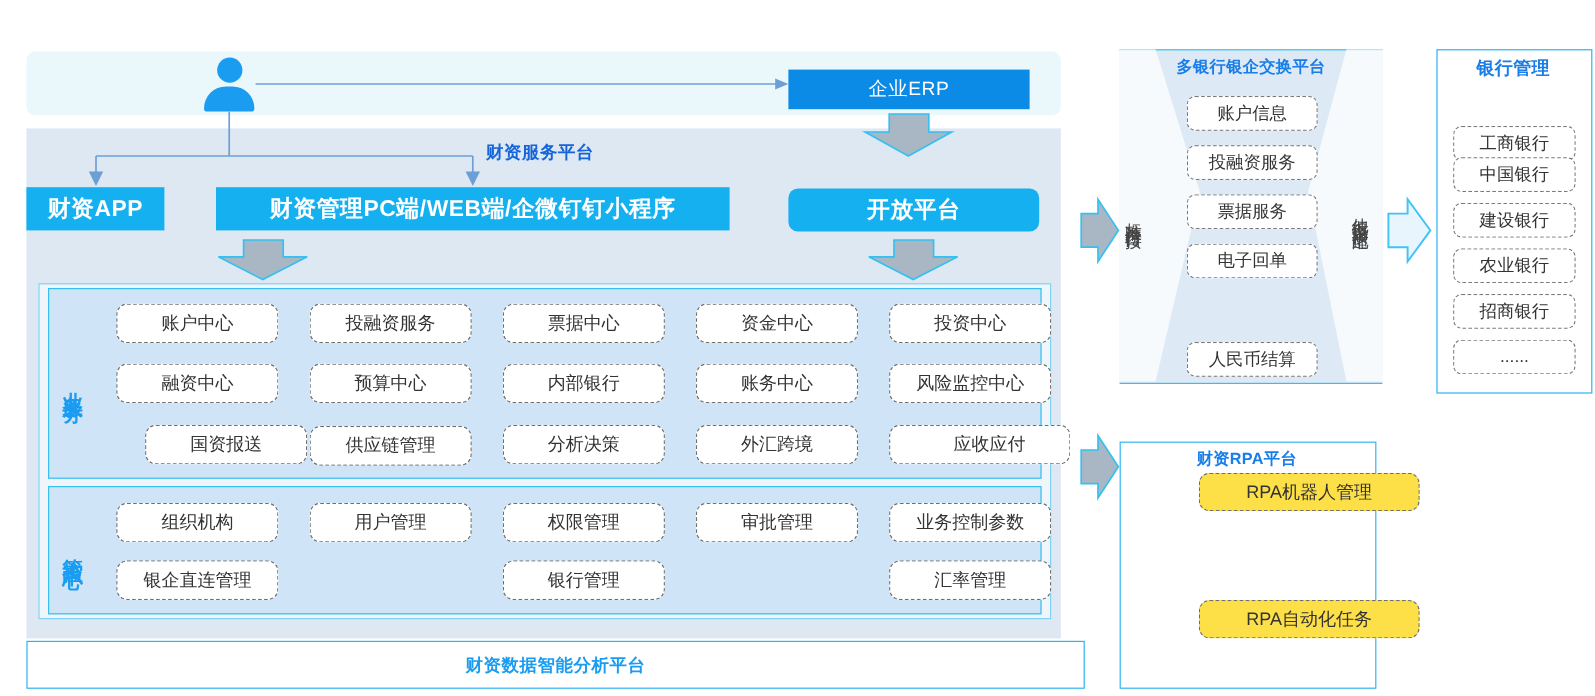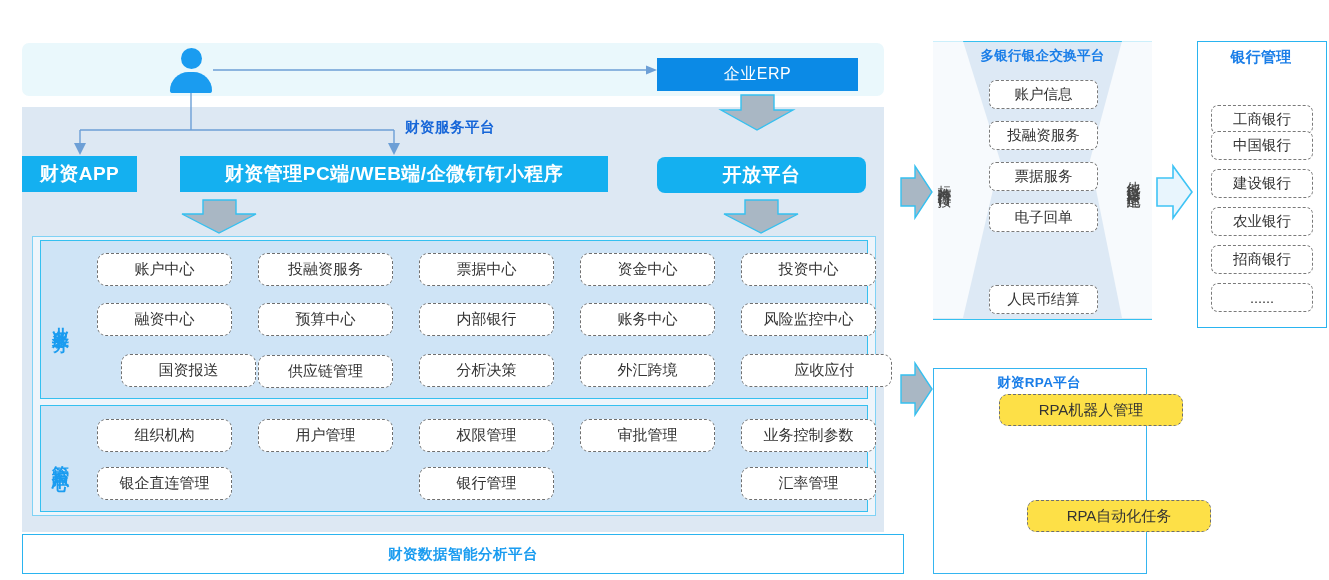--- a/index.html
+++ b/index.html
@@ -203,20 +203,20 @@
     <div class="cell" style="left: 741px; top: 419px; width: 133px;">业务控制参数</div>
     <div class="cell" style="left: 97px; top: 467px; width: 133px;">银企直连管理</div>
     <div class="cell" style="left: 419px; top: 467px; width: 133px;">银行管理</div>
     <div class="cell" style="left: 741px; top: 467px; width: 133px;">汇率管理</div>
     <div class="mid-cell" style="top: 80px;">账户信息</div>
     <div class="mid-cell" style="top: 121px;">投融资服务</div>
     <div class="mid-cell" style="top: 162px;">票据服务</div>
     <div class="mid-cell" style="top: 203px;">电子回单</div>
     <div class="mid-cell" style="top: 285px;">人民币结算</div>
     <div class="rpa-cell" style="top: 394px;">RPA机器人管理</div>
-    <div class="rpa-cell" style="top: 500px; margin-left: 28px;">RPA自动化任务</div>
+    <div class="rpa-cell" style="top: 500px;">RPA自动化任务</div>
     <div class="bank-cell" style="top: 105px; text-align: center;">工商银行</div>
     <div class="bank-cell" style="top: 131px;">中国银行</div>
     <div class="bank-cell" style="top: 169px;">建设银行</div>
     <div class="bank-cell" style="top: 207px;">农业银行</div>
     <div class="bank-cell" style="top: 245px;">招商银行</div>
     <div class="bank-cell" style="top: 283px;">......</div>
   </div>
 
 </body></html>

